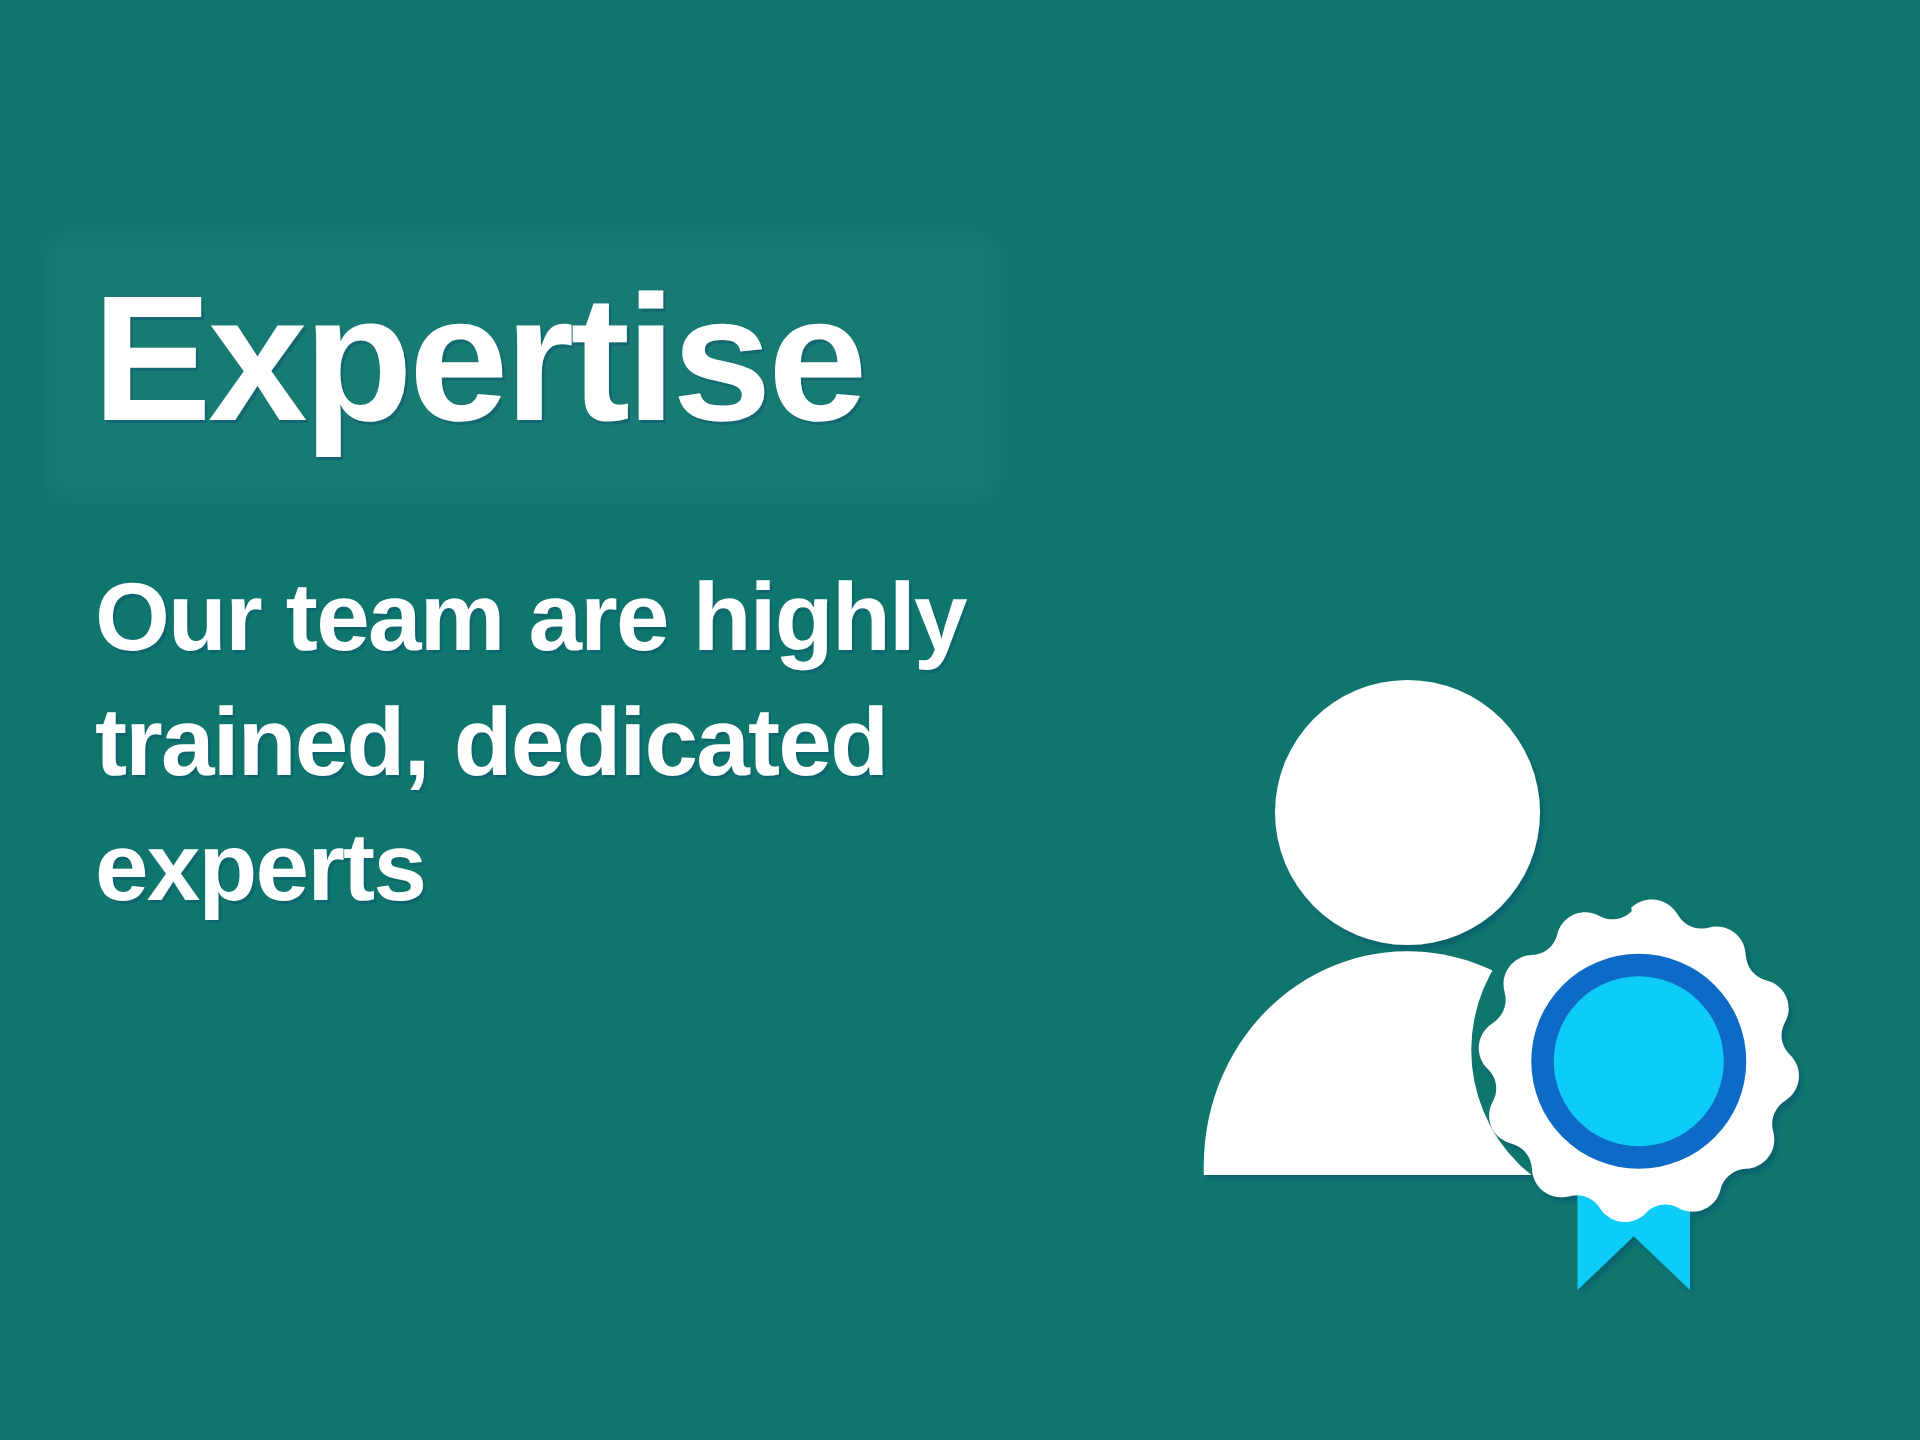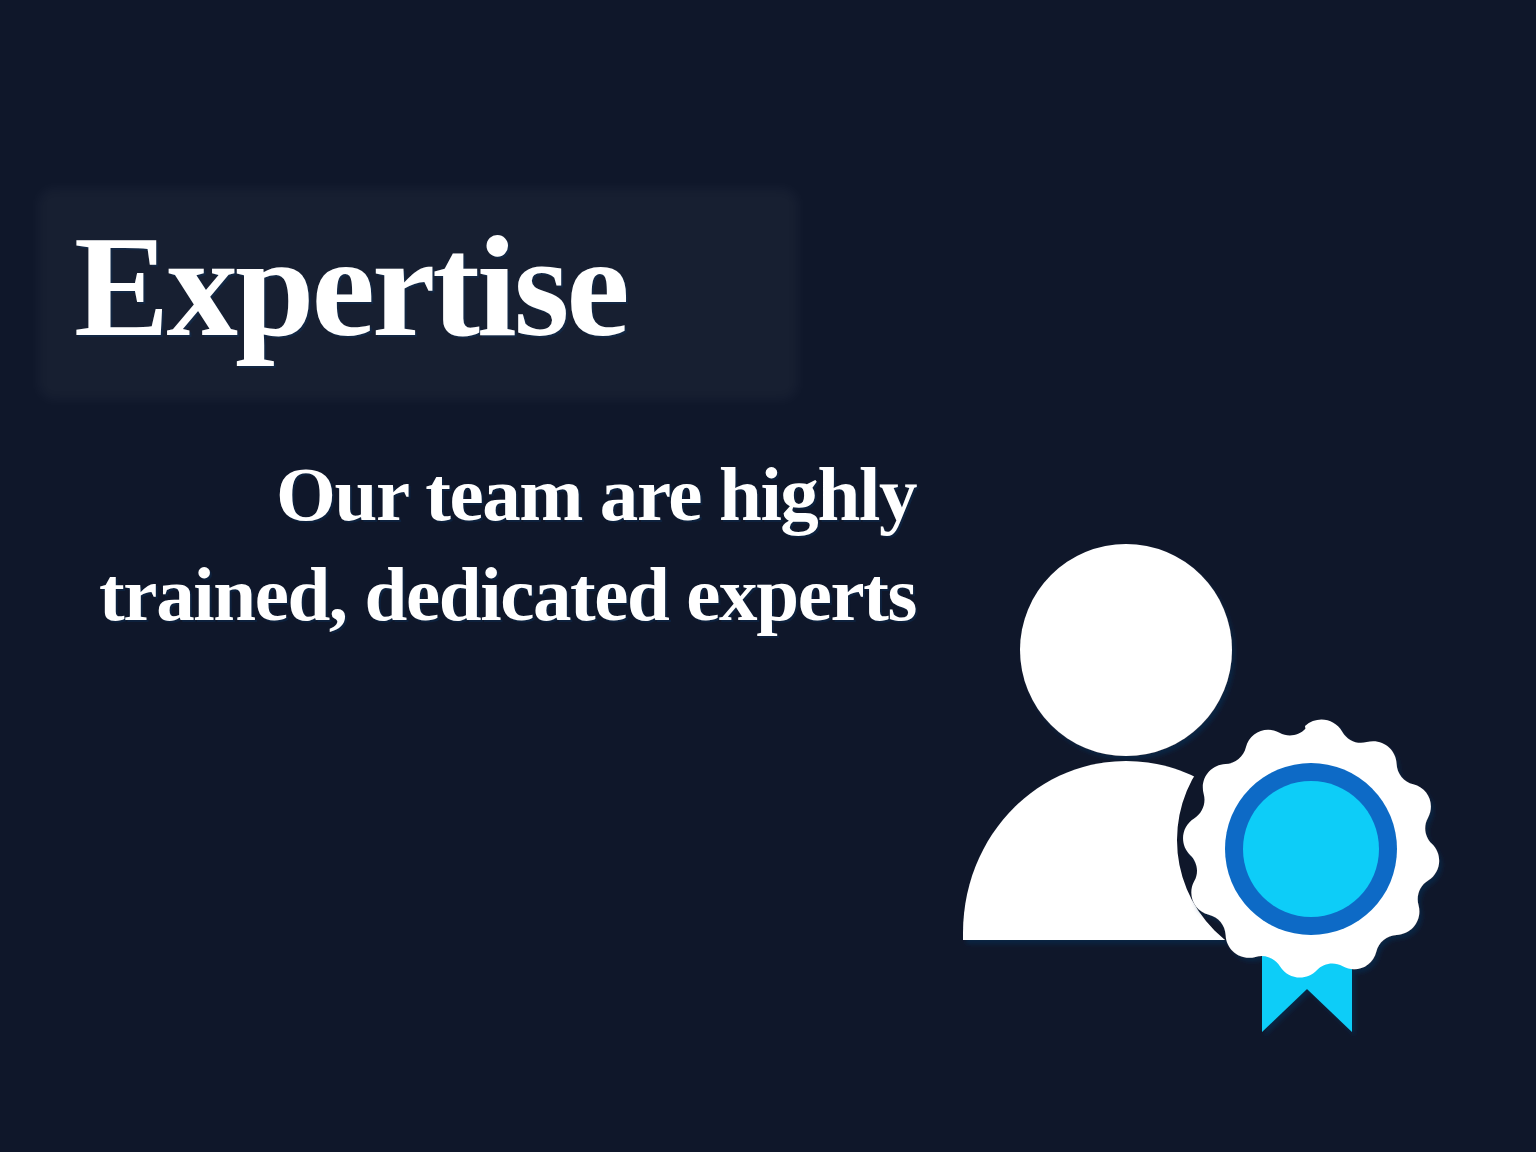--- a/index.html
+++ b/index.html
@@ -77,28 +77,28 @@
   #expert-icon svg {
     display: block;
     width: 100%;
     height: 100%;
     overflow: visible;
   }
 </style>
 </head>
 <body style="background: rgb(11, 107, 198);">
 
-<div id="stage" style="background: #0f172a; font-family: Liberation Serif, serif;">
+<div id="stage" style="background: #0f766e;">
 
   <div id="headline-panel"></div>
 
   <div id="text-block">
     <h1 id="page-title" style="color: rgb(255, 255, 255);">Expertise</h1>
 
-    <p id="subtitle" style="color: rgb(255, 255, 255); text-align: right;">Our team are highly trained, dedicated experts</p>
+    <p id="subtitle" style="color: rgb(255, 255, 255);">Our team are highly trained, dedicated experts</p>
   </div>
 
   <div id="expert-icon">
     <svg viewBox="0 0 520 560" xmlns="http://www.w3.org/2000/svg" aria-hidden="true">
       <defs>
         <filter id="softshadow" x="-20%" y="-20%" width="150%" height="150%">
           <feDropShadow dx="3" dy="4" stdDeviation="2" flood-color="#0a3c6e" flood-opacity="0.35"></feDropShadow>
         </filter>
 
         <clipPath id="cutBadge">

